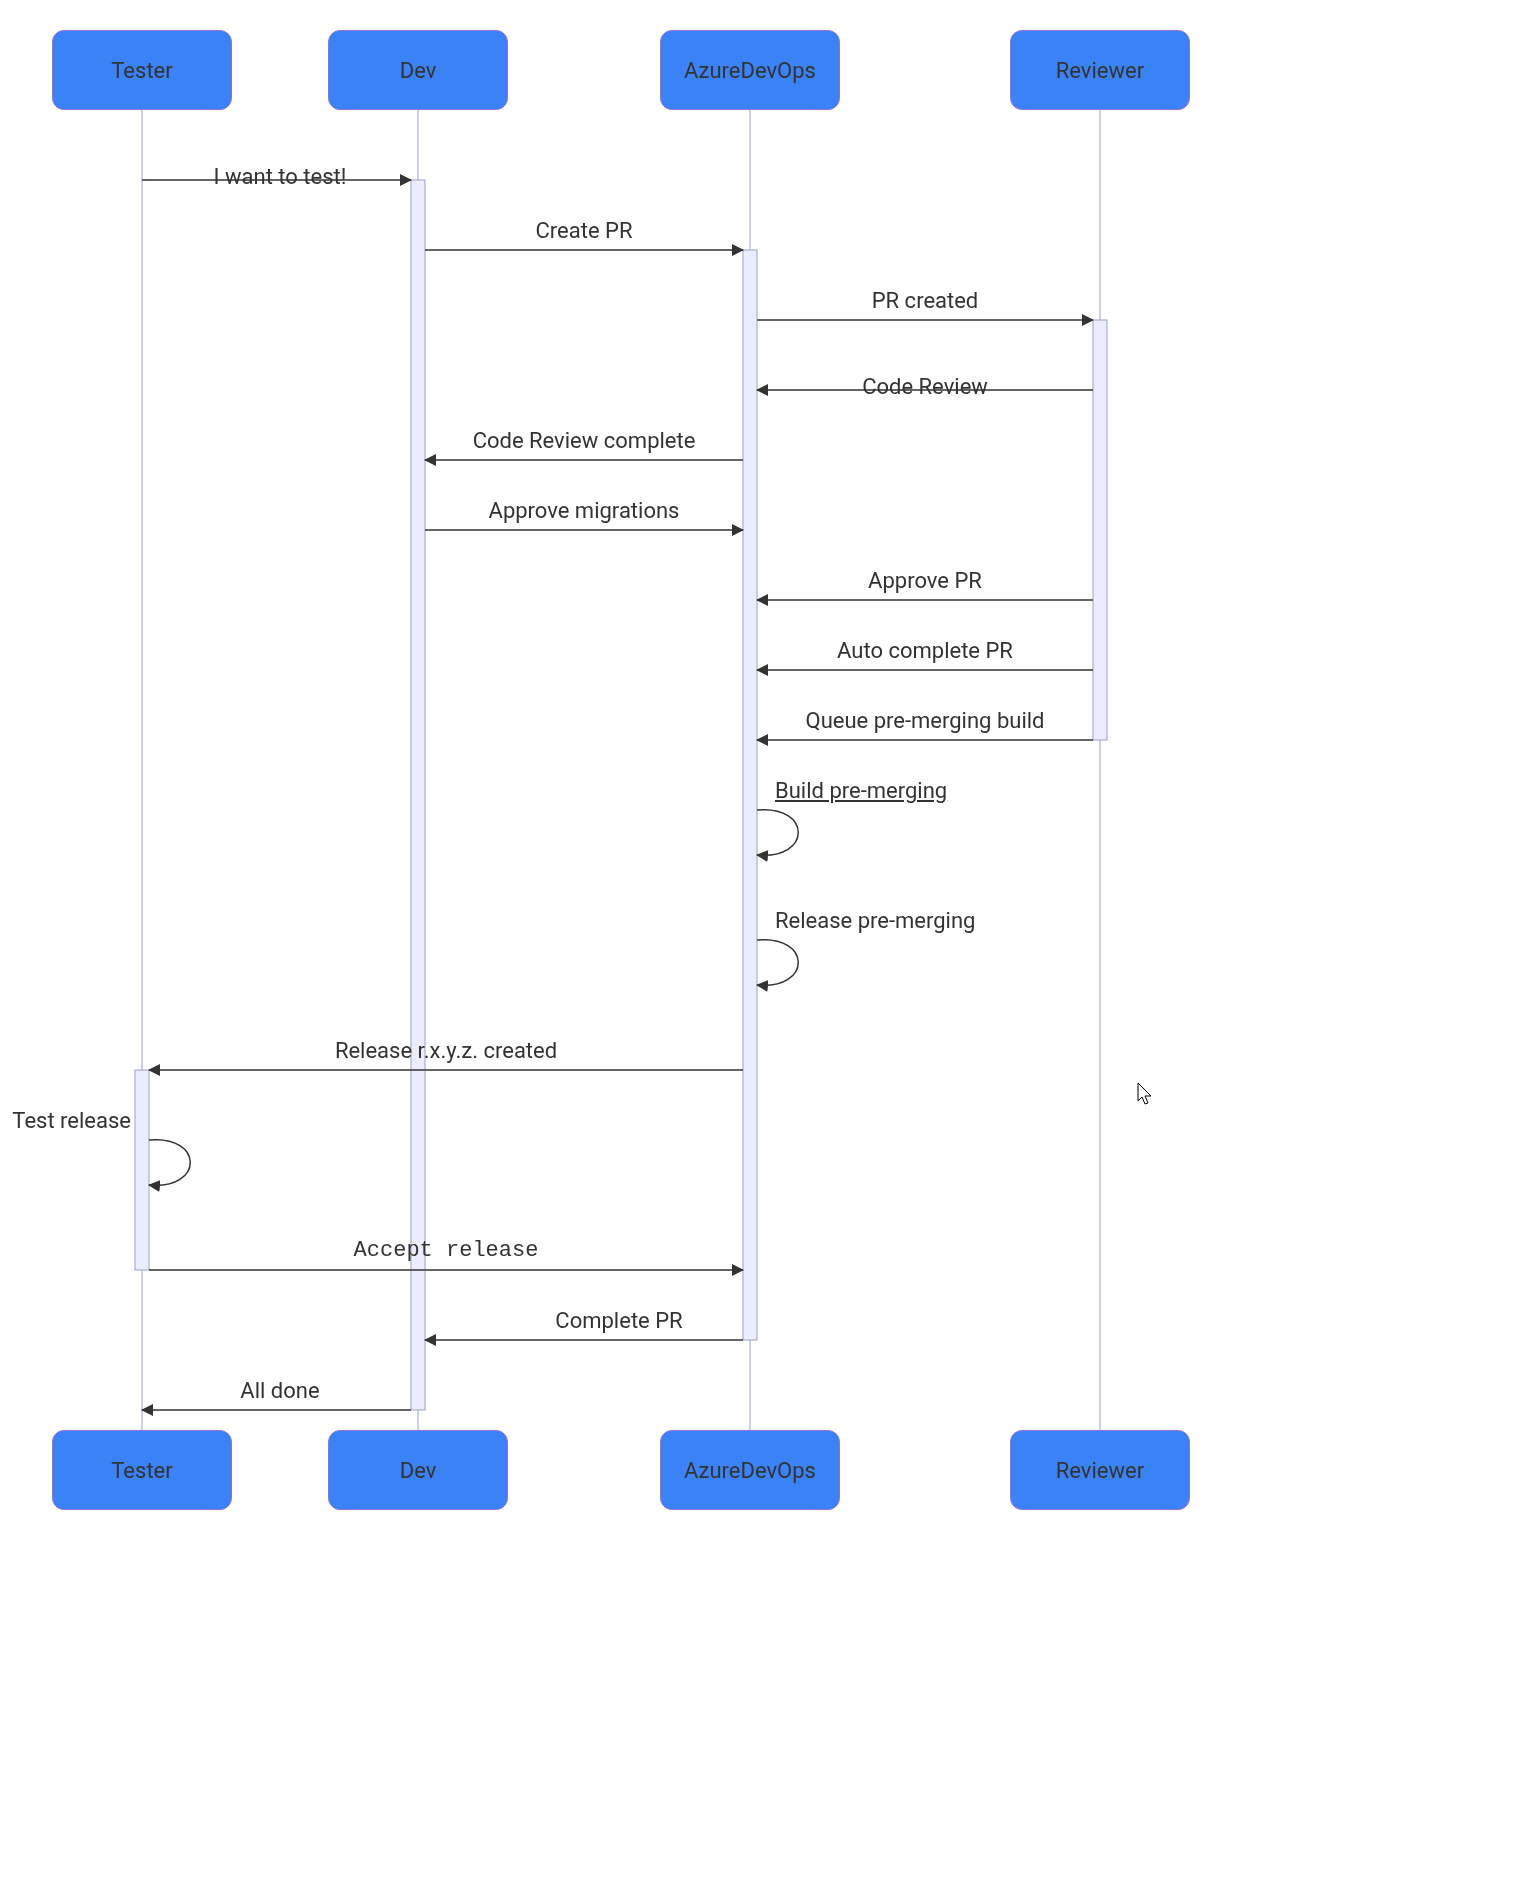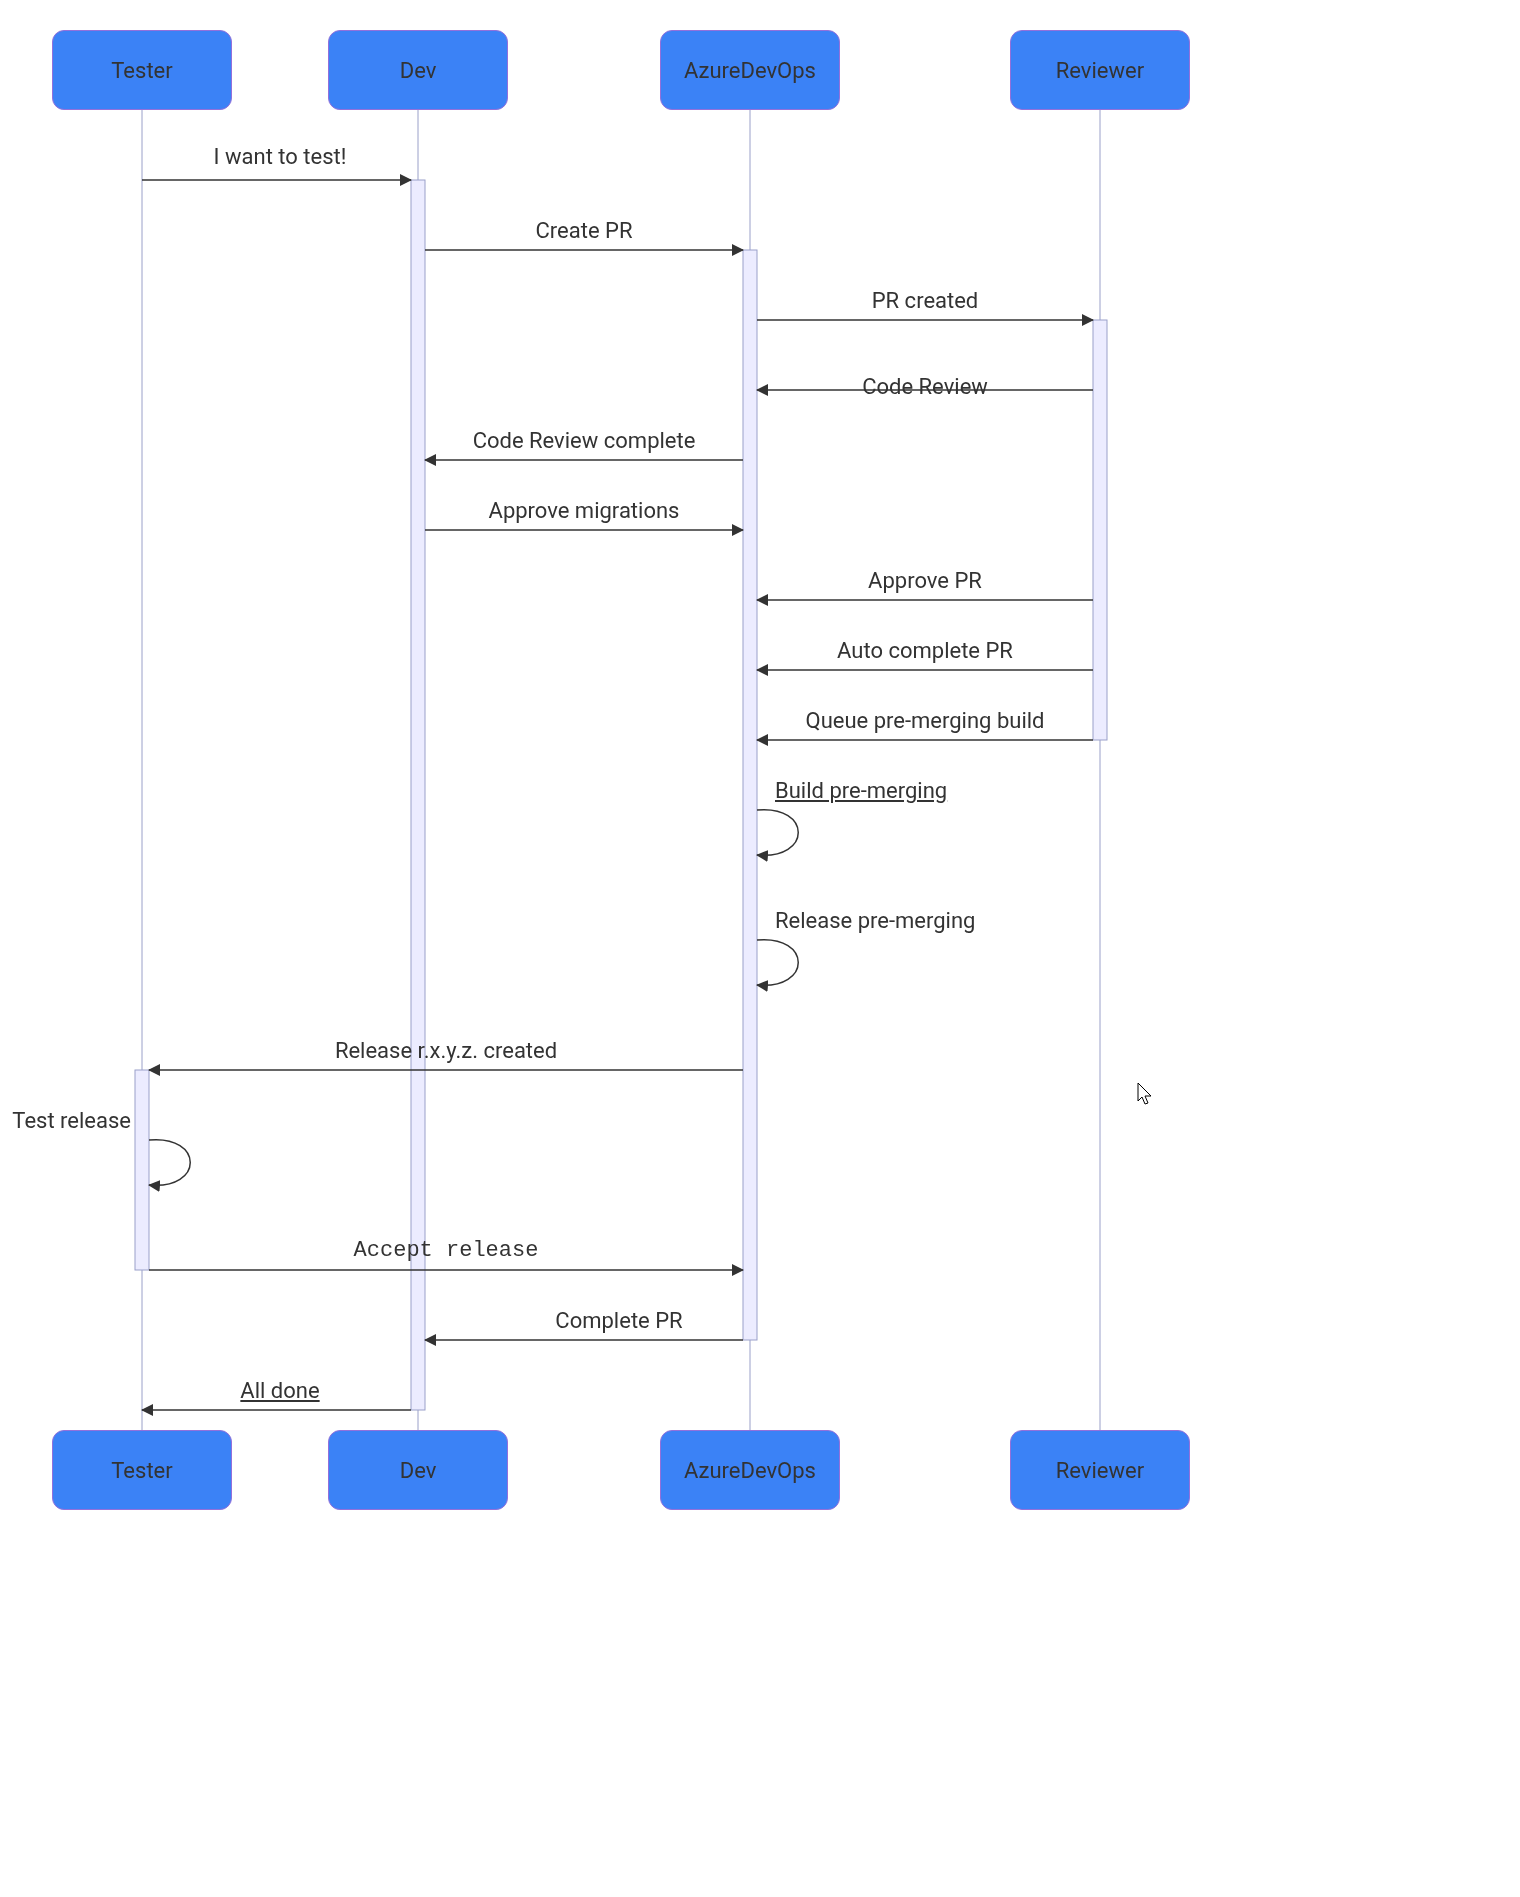--- a/index.html
+++ b/index.html
@@ -81,36 +81,36 @@
       <path d="M 757 940 C 812 935, 812 990, 757 985" fill="none" stroke="#333333" stroke-width="1.5" marker-end="url(#arrow)"></path>
       <line x1="743" y1="1070" x2="149" y2="1070" stroke="#333333" stroke-width="1.5" marker-end="url(#arrow)"></line>
       <path d="M 149 1140 C 204 1135, 204 1190, 149 1185" fill="none" stroke="#333333" stroke-width="1.5" marker-end="url(#arrow)"></path>
       <line x1="149" y1="1270" x2="743" y2="1270" stroke="#333333" stroke-width="1.5" marker-end="url(#arrow)"></line>
       <line x1="743" y1="1340" x2="425" y2="1340" stroke="#333333" stroke-width="1.5" marker-end="url(#arrow)"></line>
       <line x1="411" y1="1410" x2="142" y2="1410" stroke="#333333" stroke-width="1.5" marker-end="url(#arrow)"></line>
       <g transform="translate(1138,1083)">
         <path d="M0 0 L0 18 L4 14 L7 21 L10 20 L7 13 L13 13 Z" fill="#ffffff" stroke="#000000" stroke-width="1"></path>
       </g>
     </svg>
-<div class="msg-label" style="left: 280px; top: 144px; text-align: center;">I want to test!</div>
+<div class="msg-label" style="left: 280px; top: 164px; text-align: center;">I want to test!</div>
     <div class="msg-label" style="left: 584px; top: 218px;">Create PR</div>
     <div class="msg-label" style="left: 925px; top: 288px;">PR created</div>
     <div class="msg-label" style="left: 925px; top: 350px; margin-top: 24px;">Code Review</div>
     <div class="msg-label" style="left: 584px; top: 428px;">Code Review complete</div>
     <div class="msg-label" style="left: 584px; top: 498px;">Approve migrations</div>
     <div class="msg-label" style="left: 925px; top: 568px;">Approve PR</div>
     <div class="msg-label" style="left: 925px; top: 638px;">Auto complete PR</div>
     <div class="msg-label" style="left: 925px; top: 708px;">Queue pre-merging build</div>
     <div class="self-label" style="left: 775px; top: 778px; text-decoration: underline;">Build pre-merging</div>
     <div class="self-label" style="left: 775px; top: 908px;">Release pre-merging</div>
     <div class="msg-label" style="left: 446px; top: 1038px;">Release r.x.y.z. created</div>
     <div class="self-label" style="right: 1389px; left: auto; text-align: right; top: 1108px; margin-left: 32px;">Test release</div>
     <div class="msg-label" style="left: 446px; top: 1238px; font-family: Liberation Mono, monospace;">Accept release</div>
     <div class="msg-label" style="left: 584px; top: 1308px; margin-left: 35px;">Complete PR</div>
-    <div class="msg-label" style="left: 280px; top: 1378px; text-decoration: underline;">All done</div>
+    <div class="msg-label" style="left: 280px; top: 1378px;">All done</div>
     <div class="actor-box" style="left: 52px; top: 30px; width: 180px; height: 80px;">
       <span>Tester</span>
     </div>
     <div class="actor-box" style="left: 328px; top: 30px; width: 180px; height: 80px;">
       <span>Dev</span>
     </div>
     <div class="actor-box" style="left: 660px; top: 30px; width: 180px; height: 80px;">
       <span>AzureDevOps</span>
     </div>
     <div class="actor-box" style="left: 1010px; top: 30px; width: 180px; height: 80px;">

